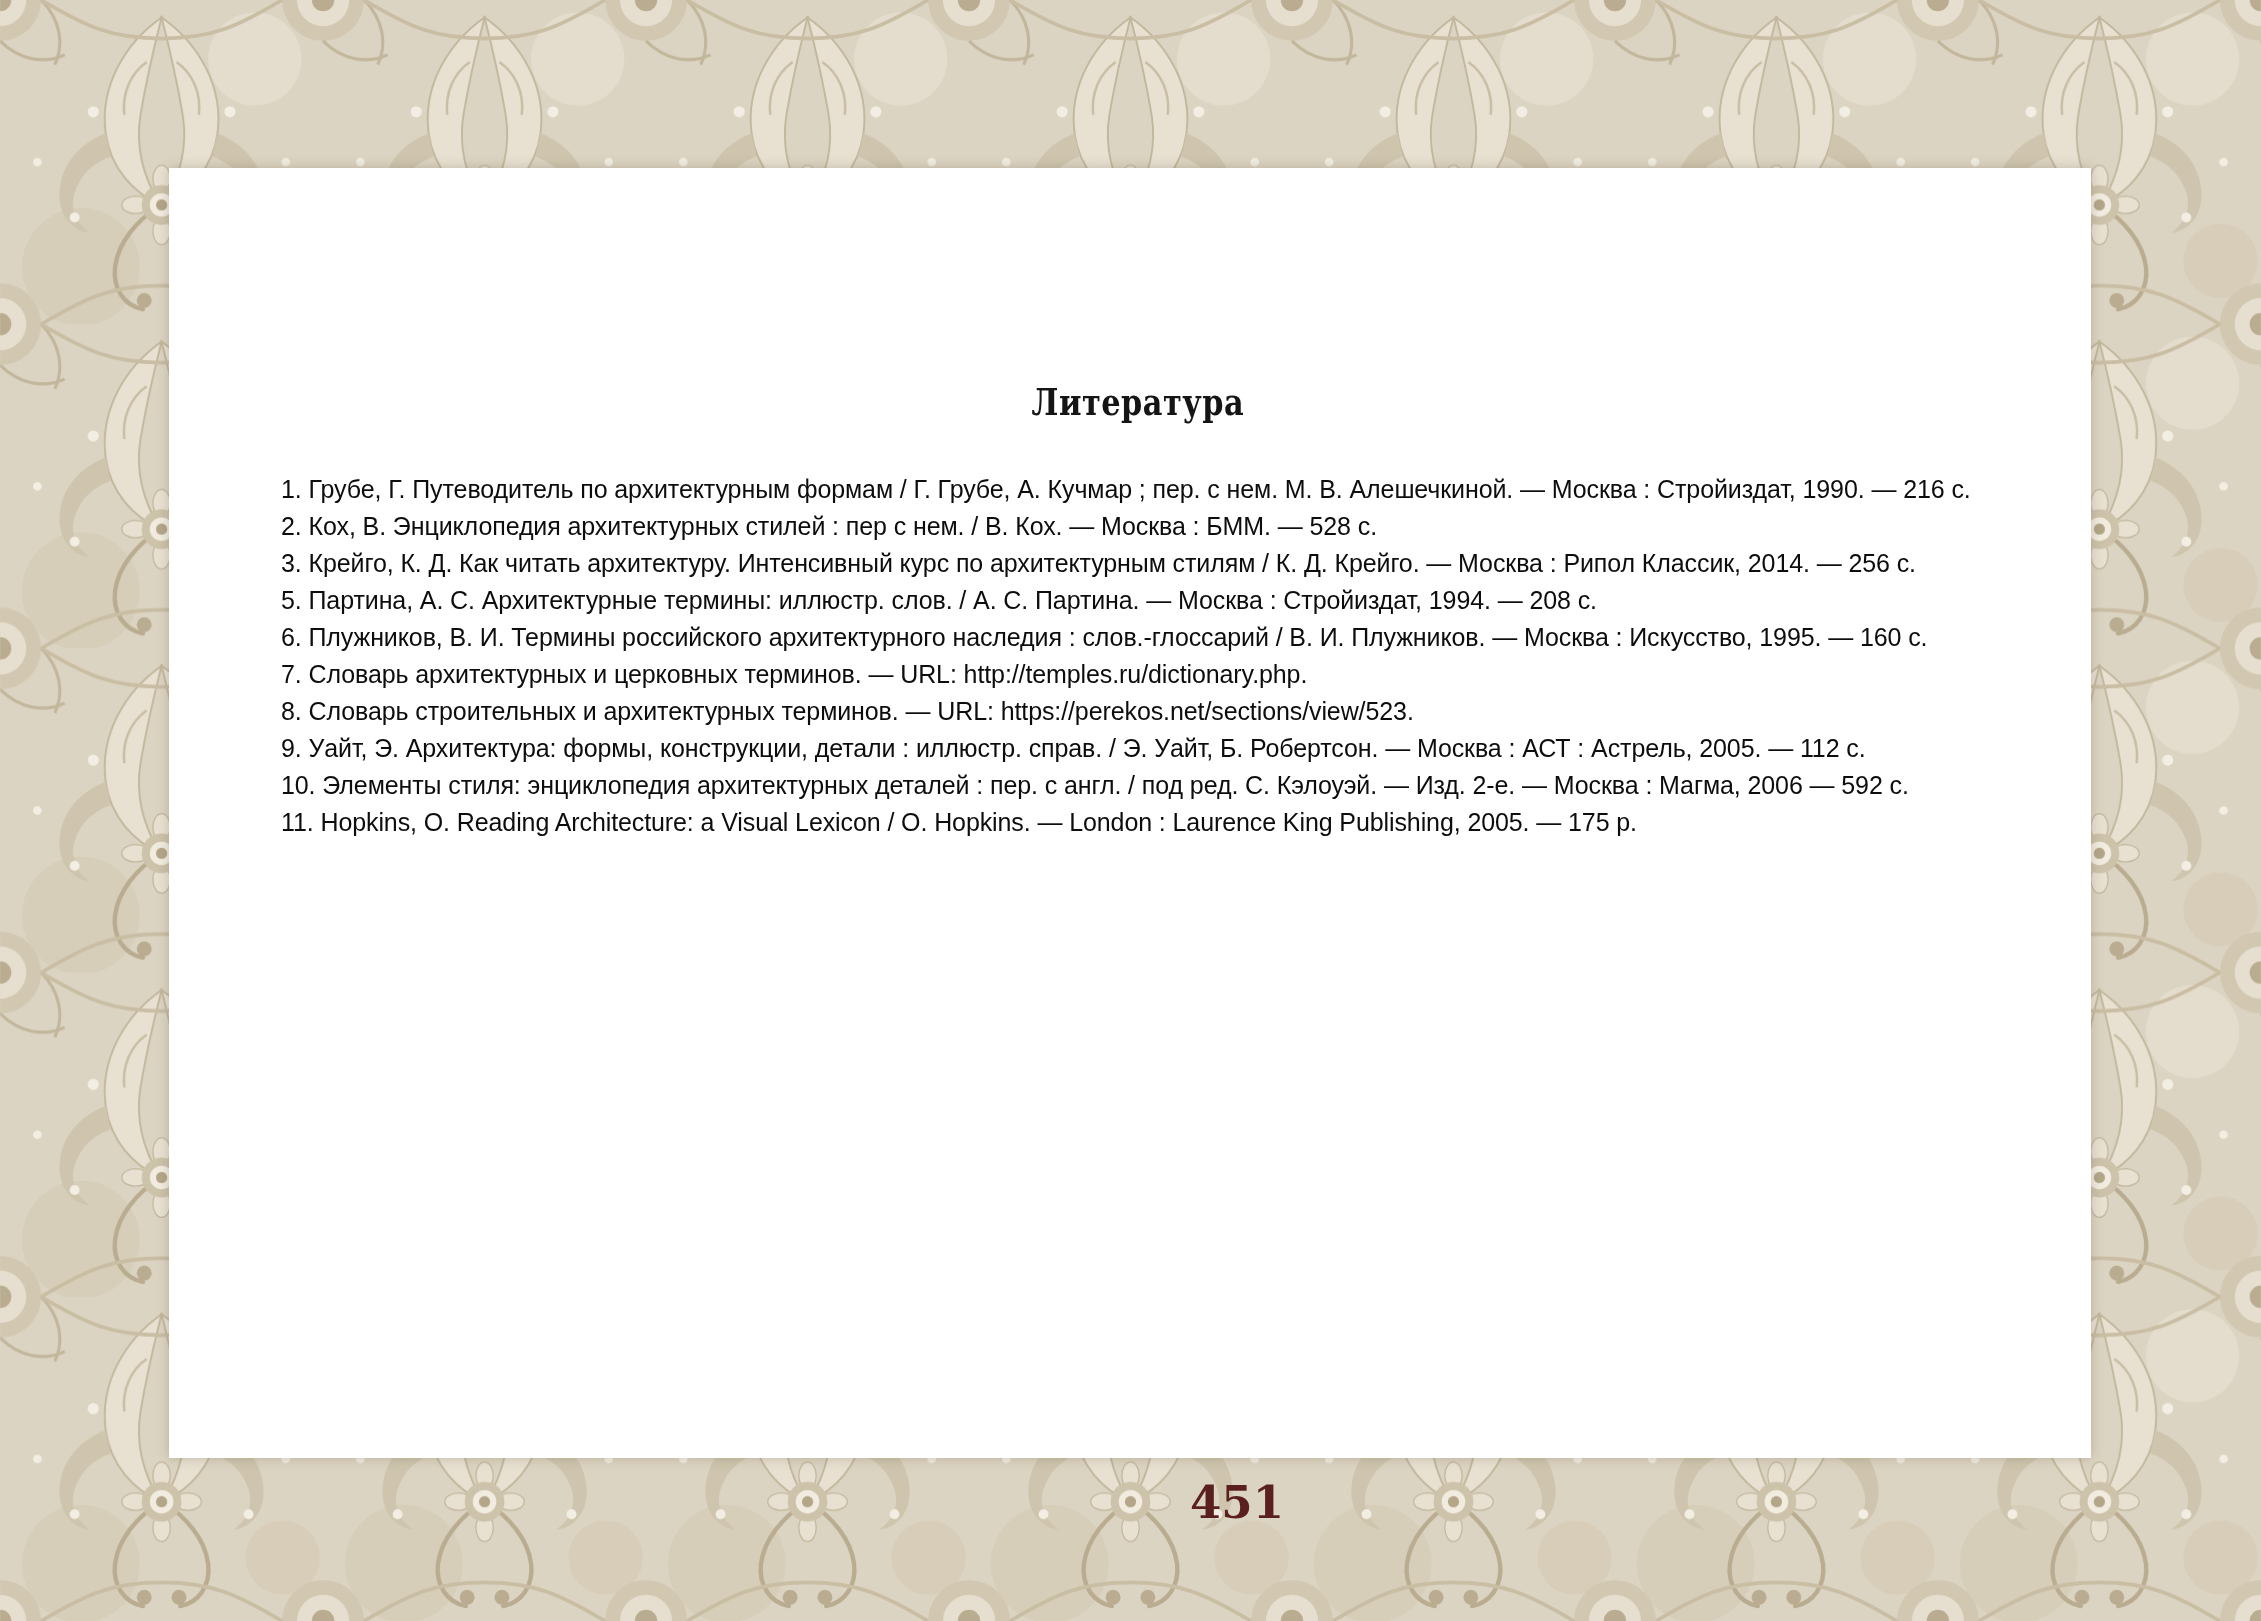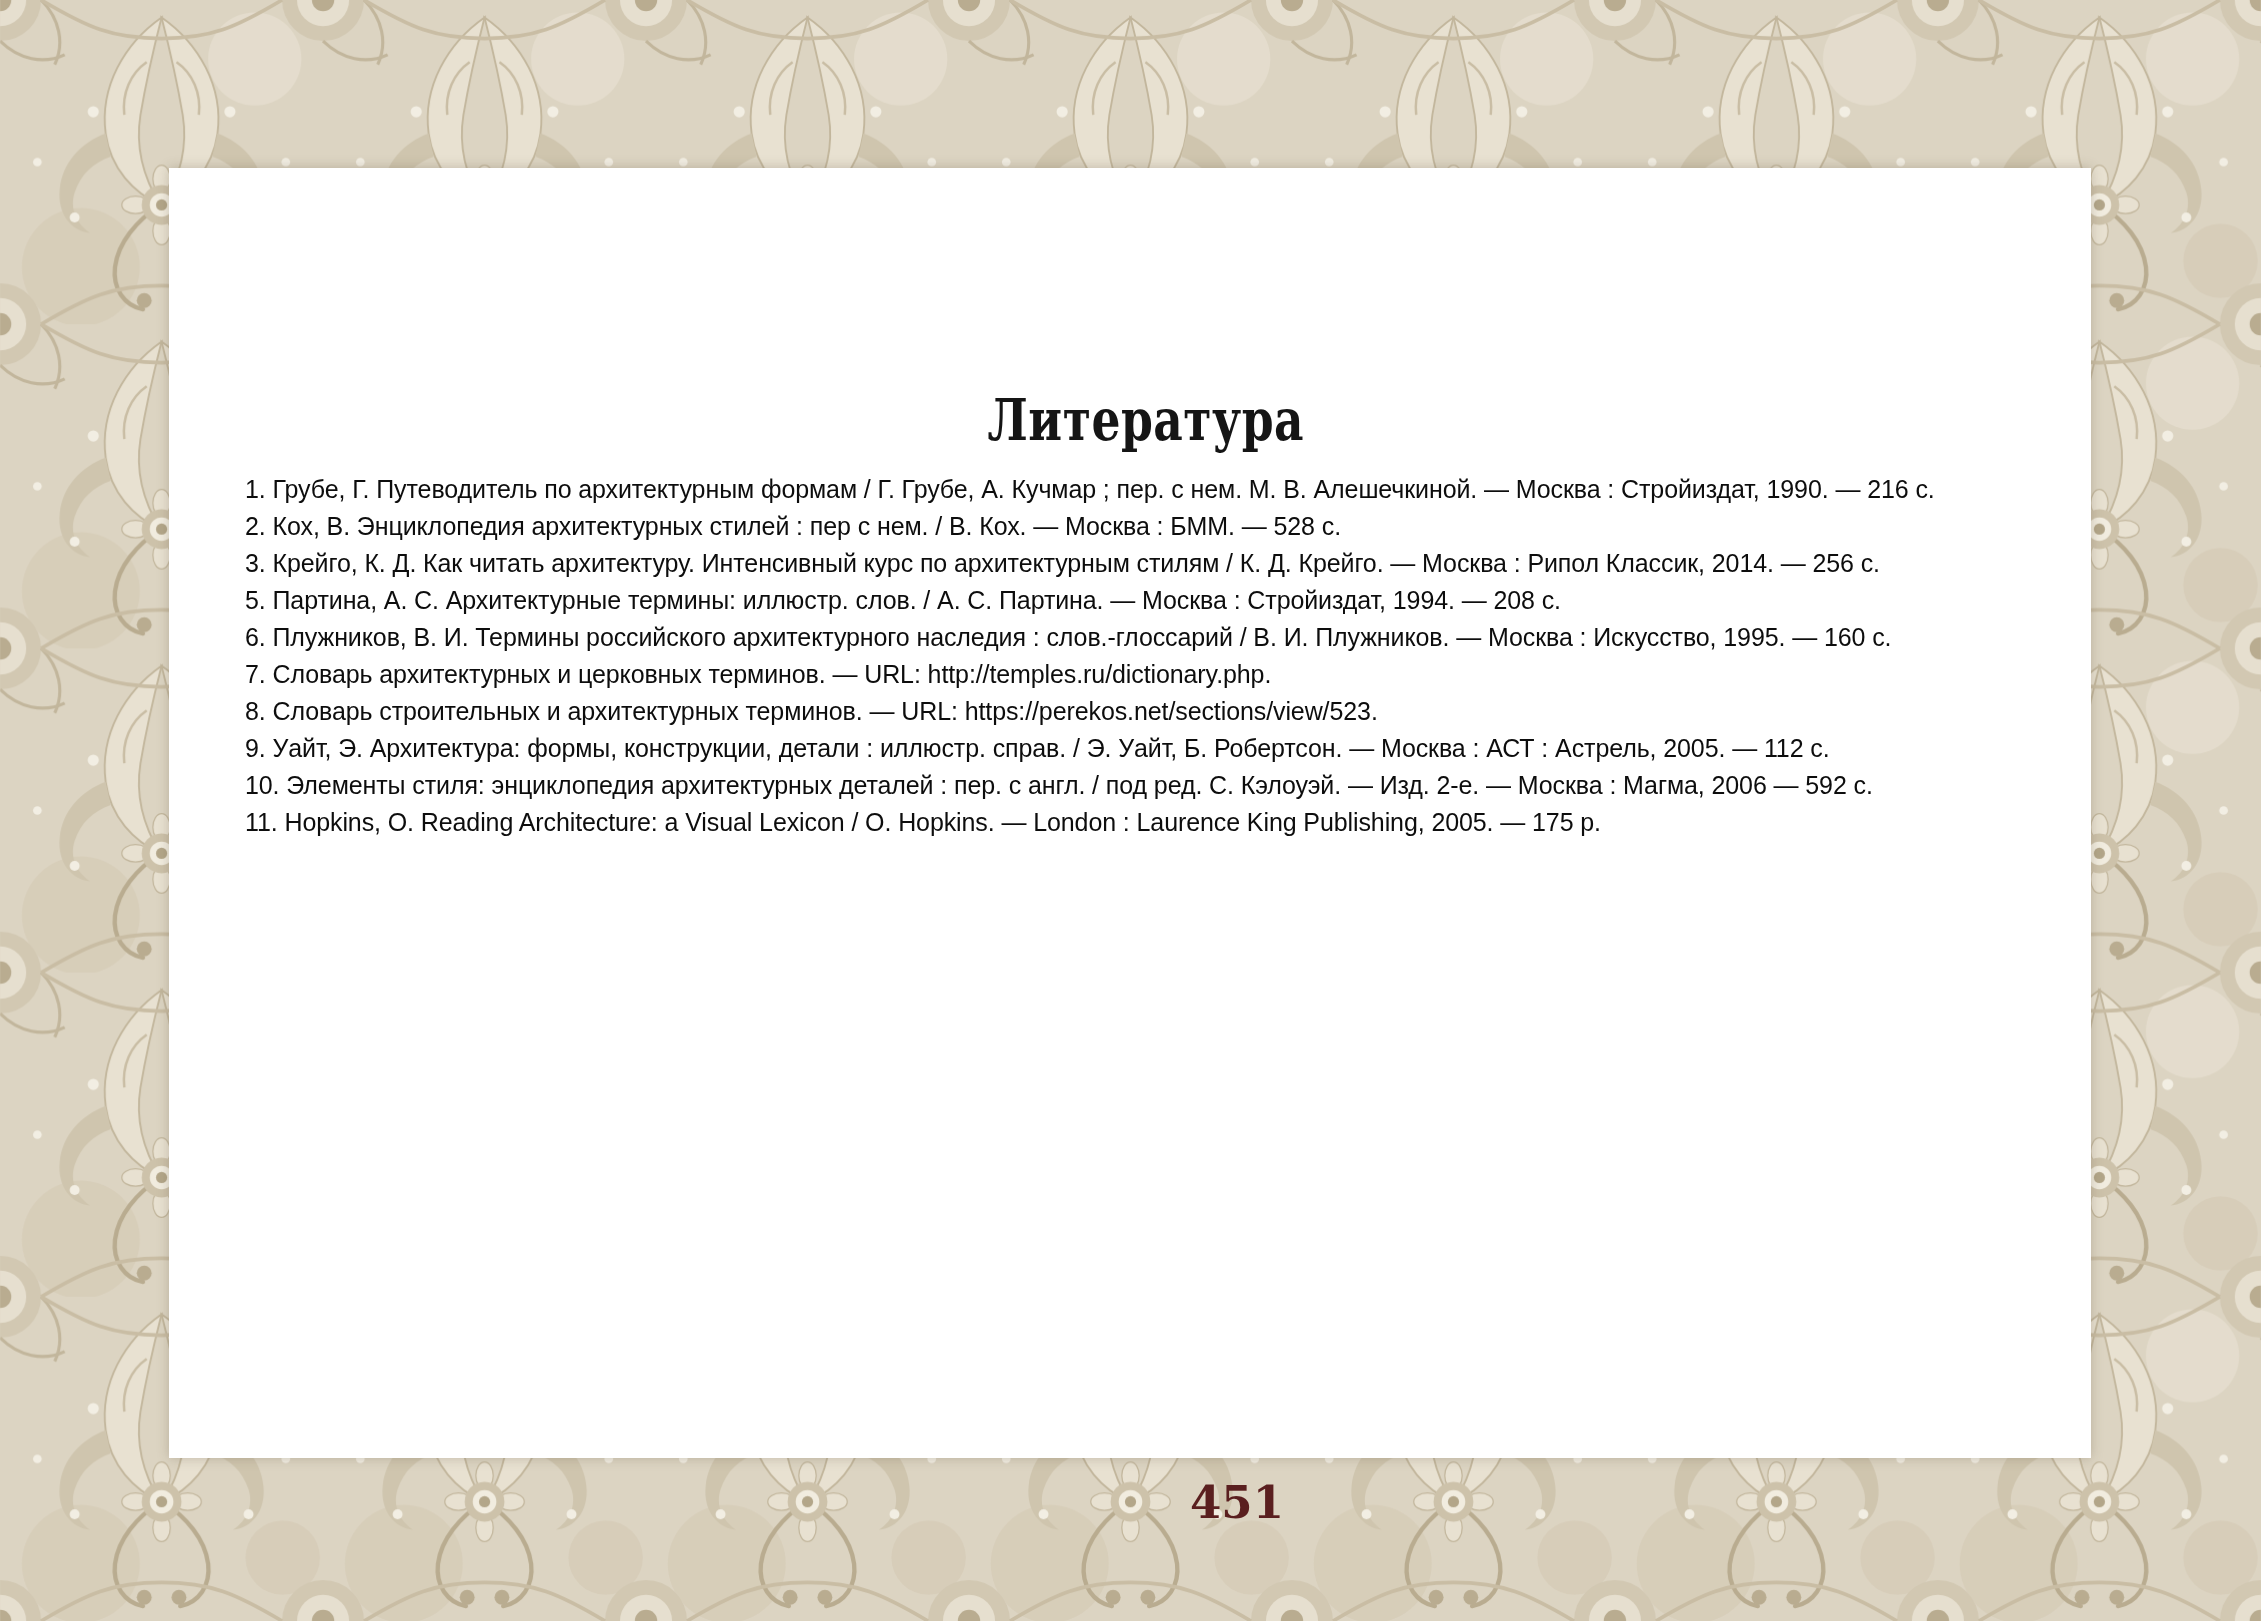--- a/index.html
+++ b/index.html
@@ -29,25 +29,25 @@
     height: 1290px;
     background: #ffffff;
     box-shadow: 0 0 11.2px rgba(90, 78, 55, 0.28);
   }
 
   .title {
     position: absolute;
     top: 206px;
     left: 0;
     width: 100%;
-    margin: 16px;
+    margin: 8px;
     text-align: center;
     font-family: "DejaVu Serif", serif;
     font-weight: bold;
-    font-size: 57px;
+    font-size: 38px;
     line-height: 1.05;
     color: #151515;
   }
   .title-inner {
     display: inline-block;
     transform: scaleX(0.80);
     letter-spacing: 0.6px;
   }
 
   .refs {
@@ -55,20 +55,21 @@
     top: 303px;
     left: 76px;
     right: 37px;
     color: #0d0d0d;
     font-size: 25px;
     line-height: 37px;
   }
   .ref {
     white-space: nowrap;
     letter-spacing: -0.1px;
+    margin-left: 36px;
   }
 
   .pagenum {
     position: absolute;
     top: 1480px;
     left: 0;
     width: 100%;
     text-align: center;
     text-indent: 157px; 
     font-family: "DejaVu Serif", serif;

